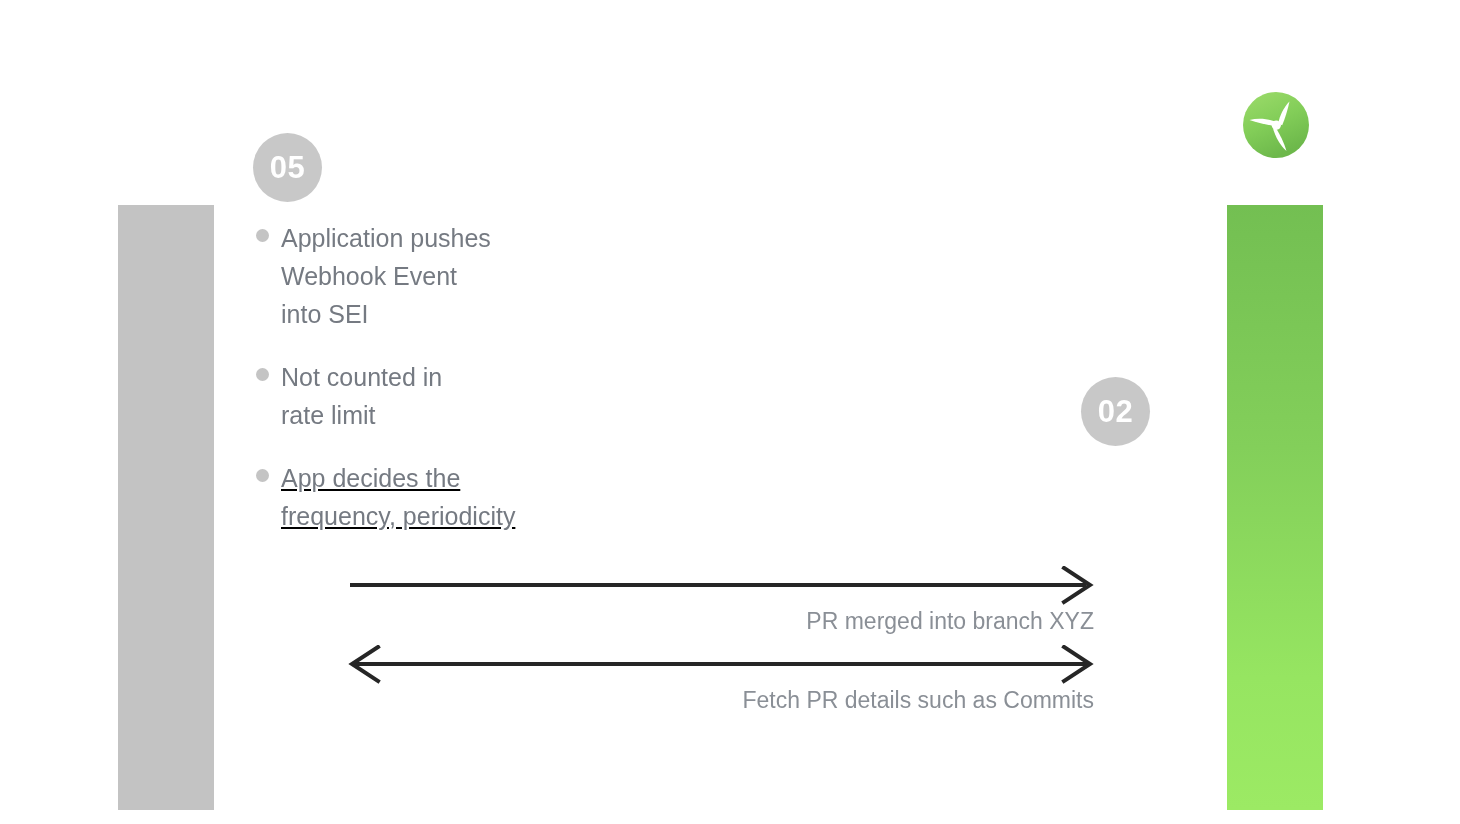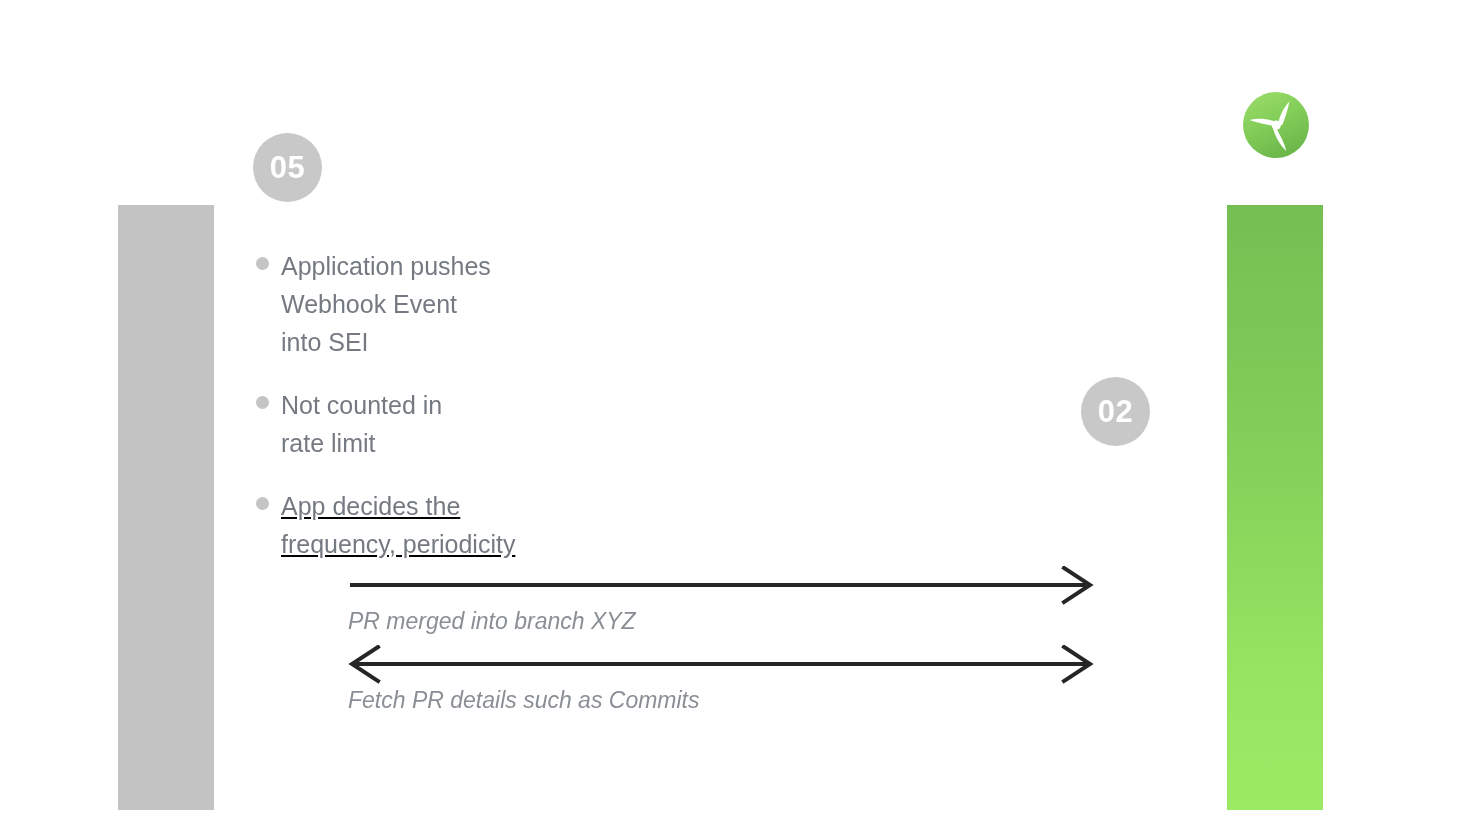--- a/index.html
+++ b/index.html
@@ -93,41 +93,40 @@
     margin-top: 10px;
   }
   .bullet-text {
     font-size: 25px;
     line-height: 38px;
     color: #757a82;
     white-space: pre-line;
   }
 
   
-  .group-left { left: 256px; top: 219px; margin-top: 28px; }
+  .group-left { left: 256px; top: 219px; }
   .group-left .bullet-dot { margin-right: 12px; }
 
   
   .group-right { right: 280px; top: 463px; }
   .group-right .bullet-item { justify-content: flex-end; }
   .group-right .bullet-text { text-align: right; }
   .group-right .bullet-dot { margin-left: 14px; }
 
   
   .message {
     position: absolute;
   }
   .msg-1 { left: 348px; top: 566px; width: 746px; }
   .msg-2 { left: 348px; top: 645px; width: 746px; }
   .msg-line { display: block; }
   .msg-label {
     margin-top: 2px;
-    text-align: left;
+    text-align: right;
     font-size: 23px;
-    font-style: italic;
     color: #8a8f96;
     white-space: nowrap;
   }
 </style>
 </head>
 <body>
 
 <div id="slide">
 
 

